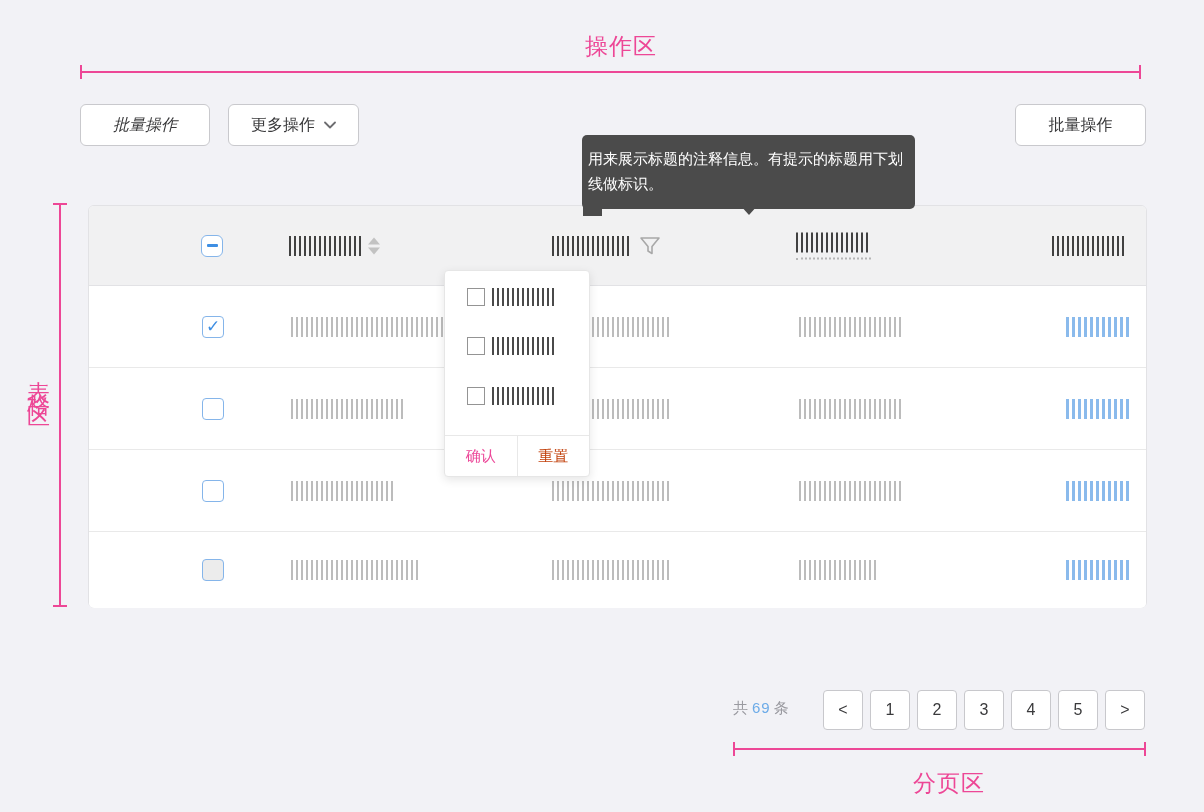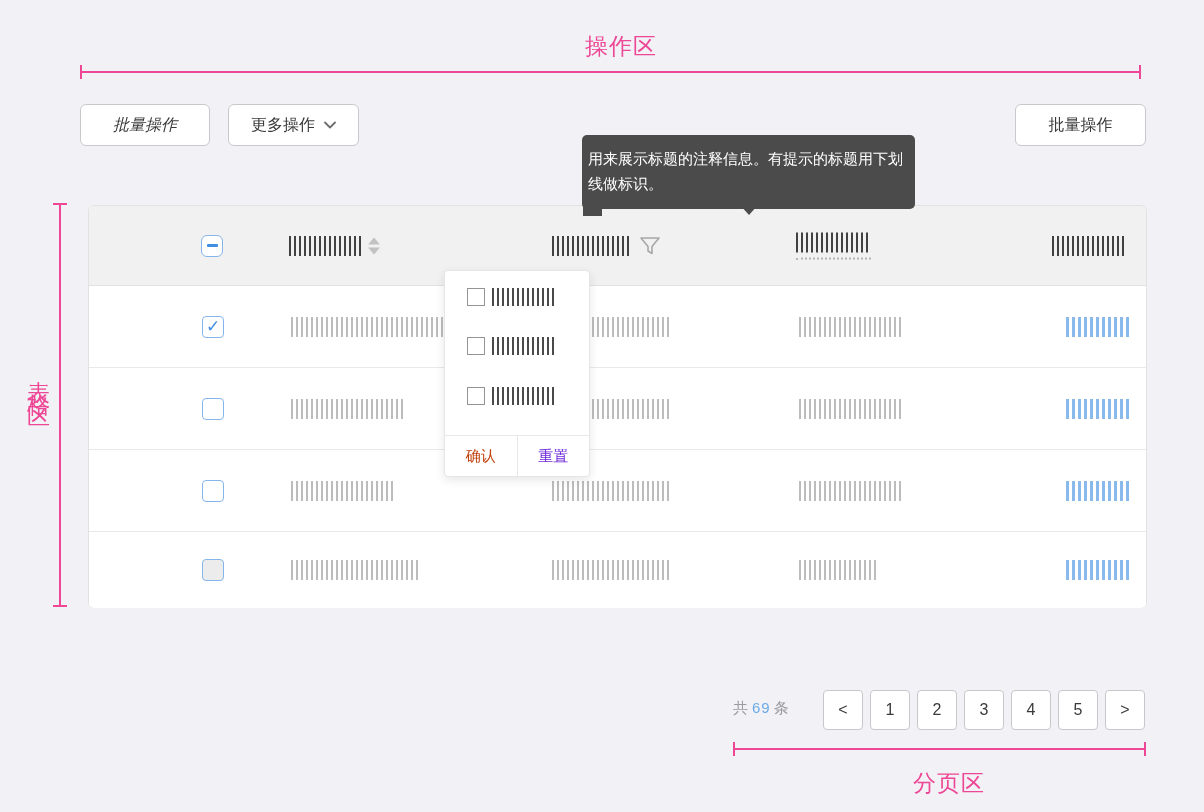--- a/index.html
+++ b/index.html
@@ -59,22 +59,22 @@
                    border-left:9px solid transparent; border-right:9px solid transparent; border-top:10px solid #4b4b4b; }
   .tooltip-tab { position:absolute; left:583px; top:203px; width:19px; height:13px; background:#4b4b4b; z-index:29; }
 
   
   .dropdown { position:absolute; left:444px; top:270px; width:146px; height:207px; background:#fff;
               border:1px solid #e6e6e6; border-radius:4px; box-shadow:0 3px 10px rgba(0,0,0,0.10); z-index:20; }
   .dd-item { position:absolute; left:22px; display:flex; align-items:center; gap:7px; cursor:pointer; }
   .dd-cbx { width:18px; height:18px; border:1.5px solid #949494; background:#fff; }
   .dd-footer { position:absolute; left:0; right:0; bottom:0; height:41px; border-top:1px solid #e8e8e8; display:flex; }
   .dd-footer .dd-btn { flex:1; display:flex; align-items:center; justify-content:center; font-size:15px; cursor:pointer; }
-  .dd-confirm { color:#c2410c; border-right:1px solid #e8e8e8; }
-  .dd-reset { color:#6d28d9;text-align:center; }
+  .dd-confirm { color:#ec4899; border-right:1px solid #e8e8e8; }
+  .dd-reset { color:#c2410c;text-align:center; }
 
   
   .pg-total { position:absolute; left:733px; top:699px; font-size:15px; color:#9a9aa0; letter-spacing:1px; }
   .pg-total .count { color:#6cabe8; padding:0 3px; }
   .pg-btn { position:absolute; top:690px; width:40px; height:40px; background:#fff; border:1px solid #c8c8cc;
             border-radius:4px; display:flex; align-items:center; justify-content:center;
             font-size:16px; color:#3a3a3c; cursor:pointer; }
 </style>
 </head>
 <body>

